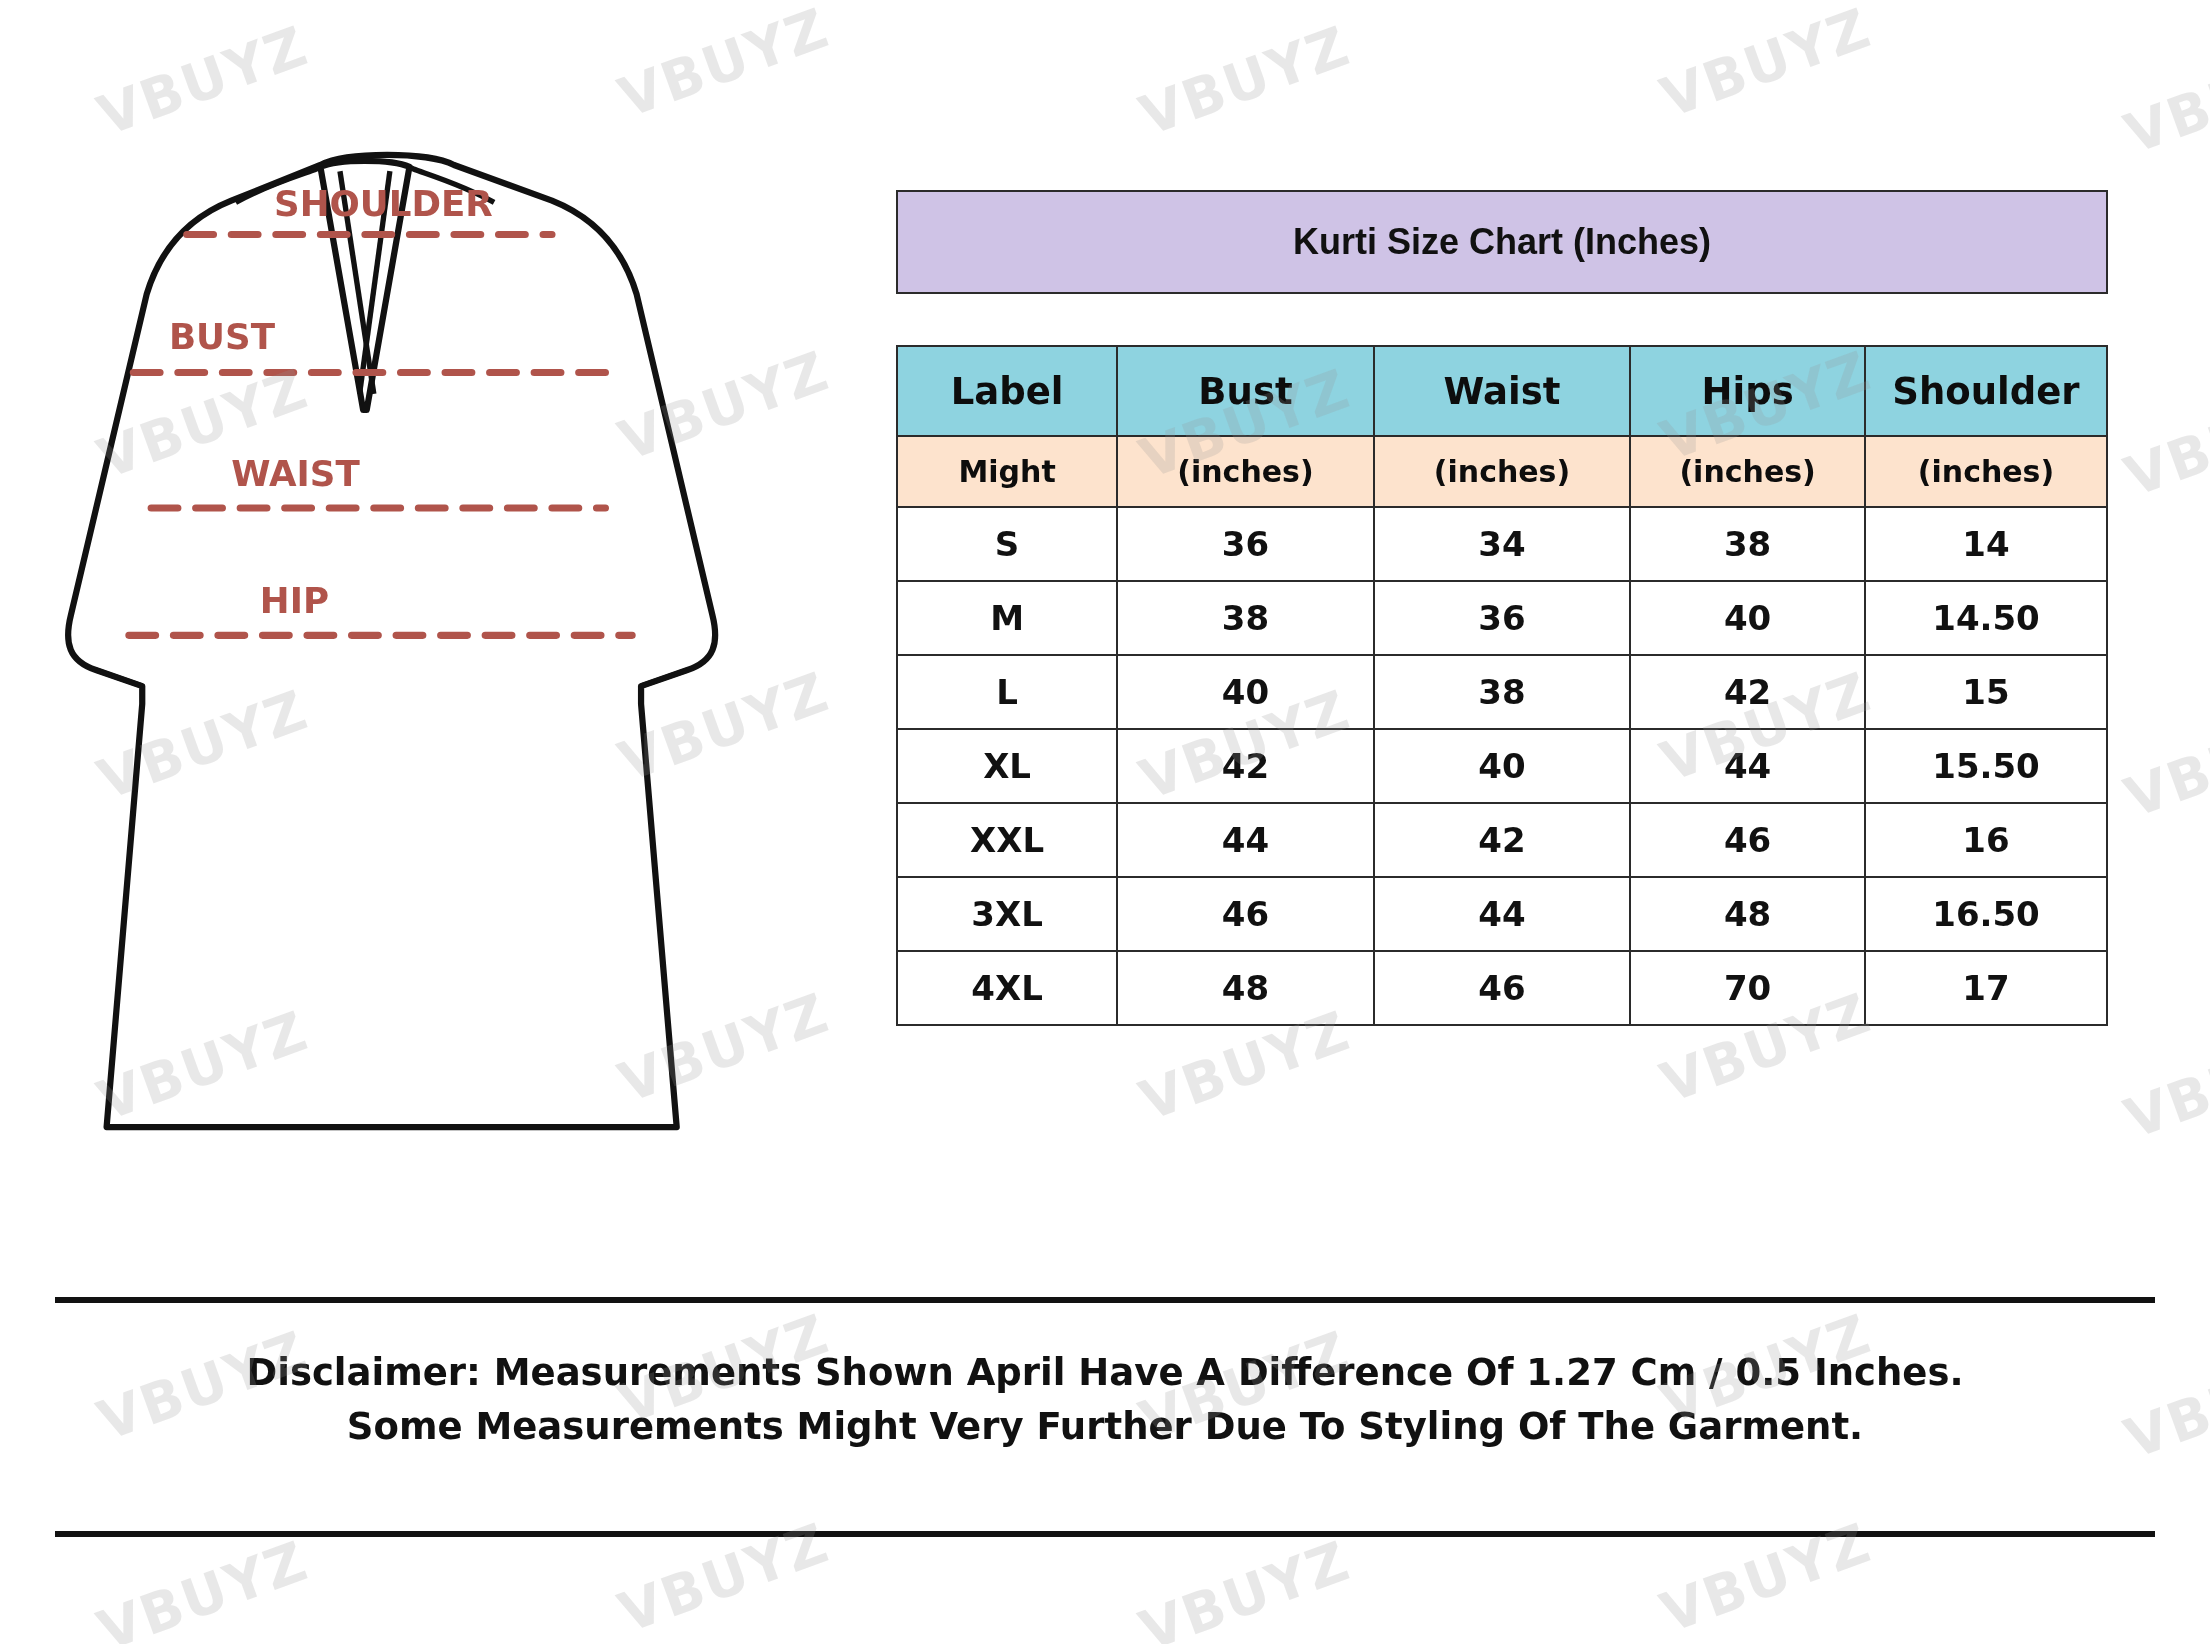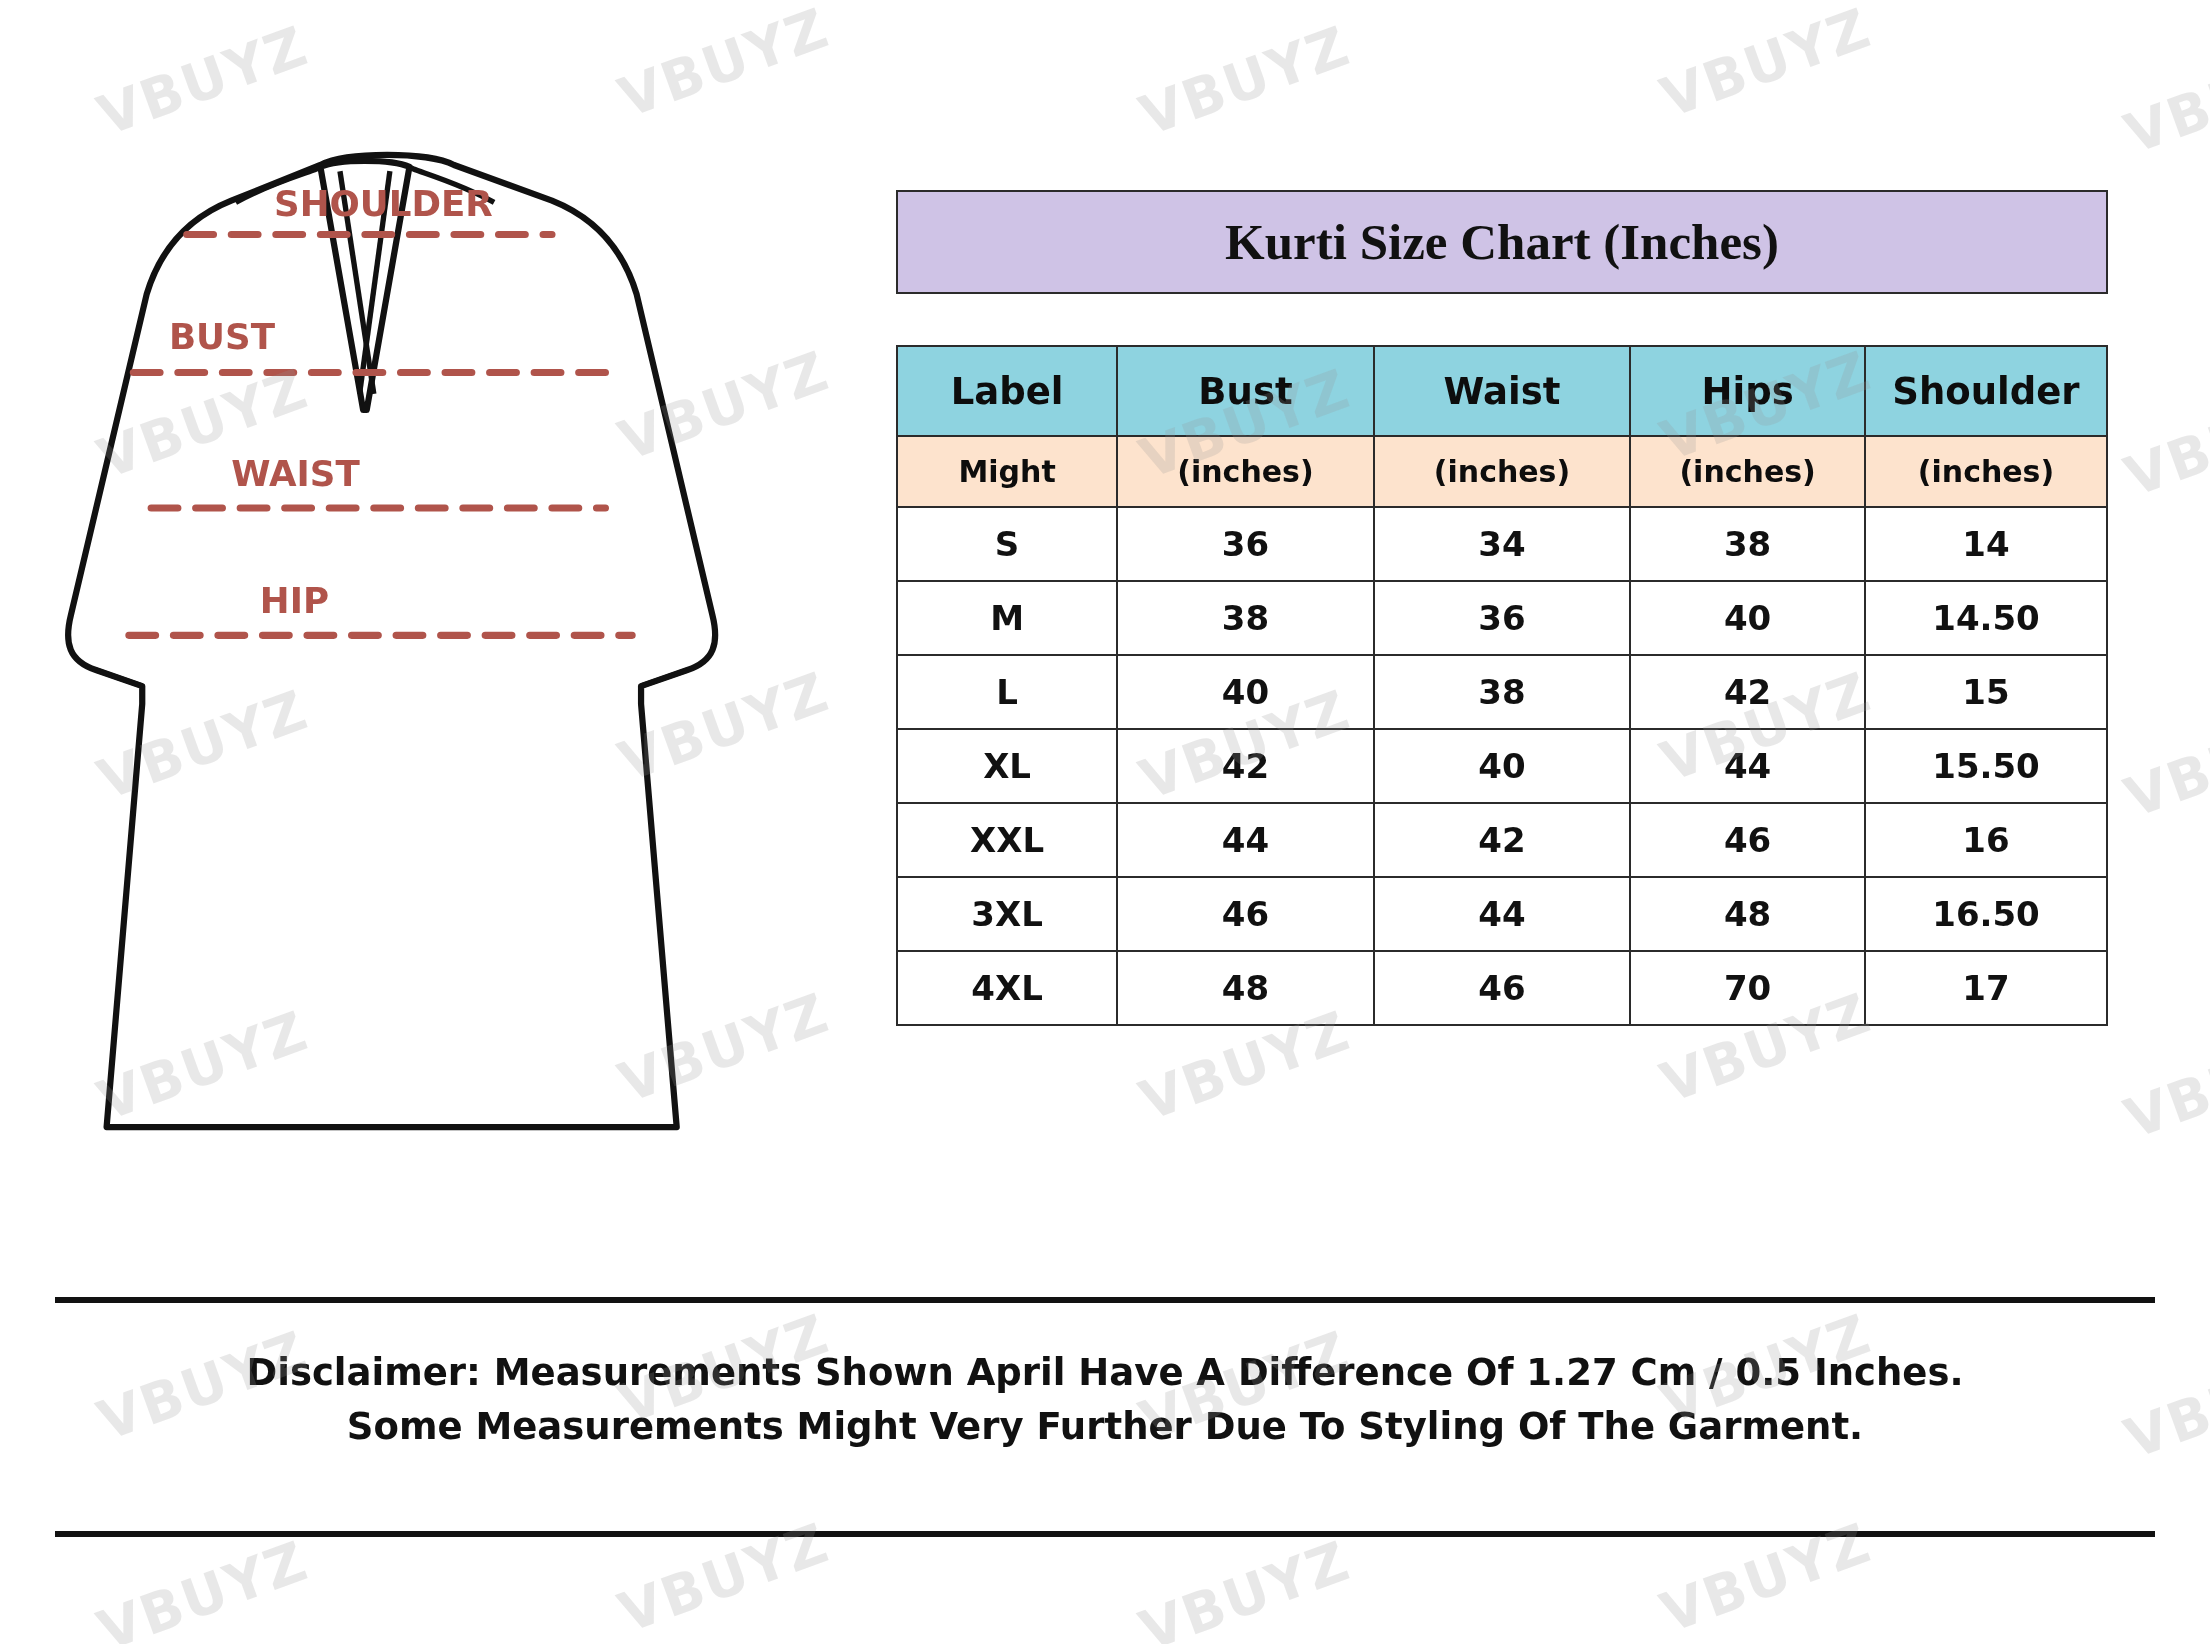--- a/index.html
+++ b/index.html
@@ -61,24 +61,24 @@
   .chart-title-box {
     background: #cfc3e6;
     border: 2.7px solid #2b2b2b;
     height: 100px;
     display: flex;
     align-items: center;
     justify-content: center;
     margin-bottom: 51px;
   }
   .chart-title {
-    font-size: 51px;
+    font-size: 36px;
     font-weight: 700;
     color: #111;
-    font-family: Liberation Serif, serif;
+    font-family: Liberation Sans, sans-serif;
   }
 
   table.size-chart {
     border-collapse: collapse;
     width: 100%;
     table-layout: fixed;
   }
   table.size-chart th,
   table.size-chart td {
     border: 2.7px solid #2b2b2b;

